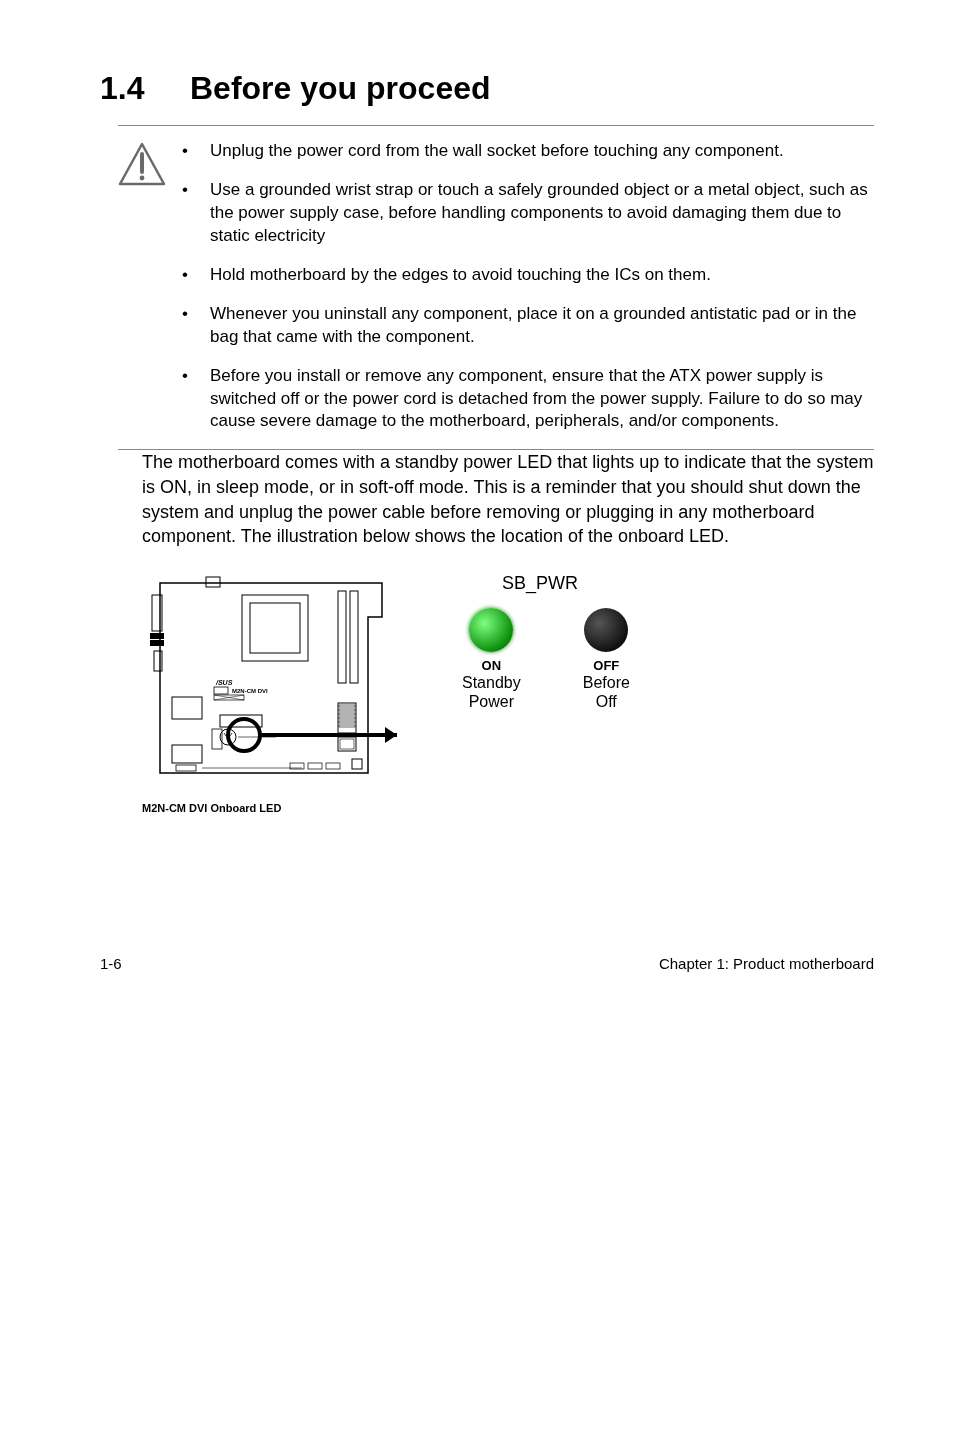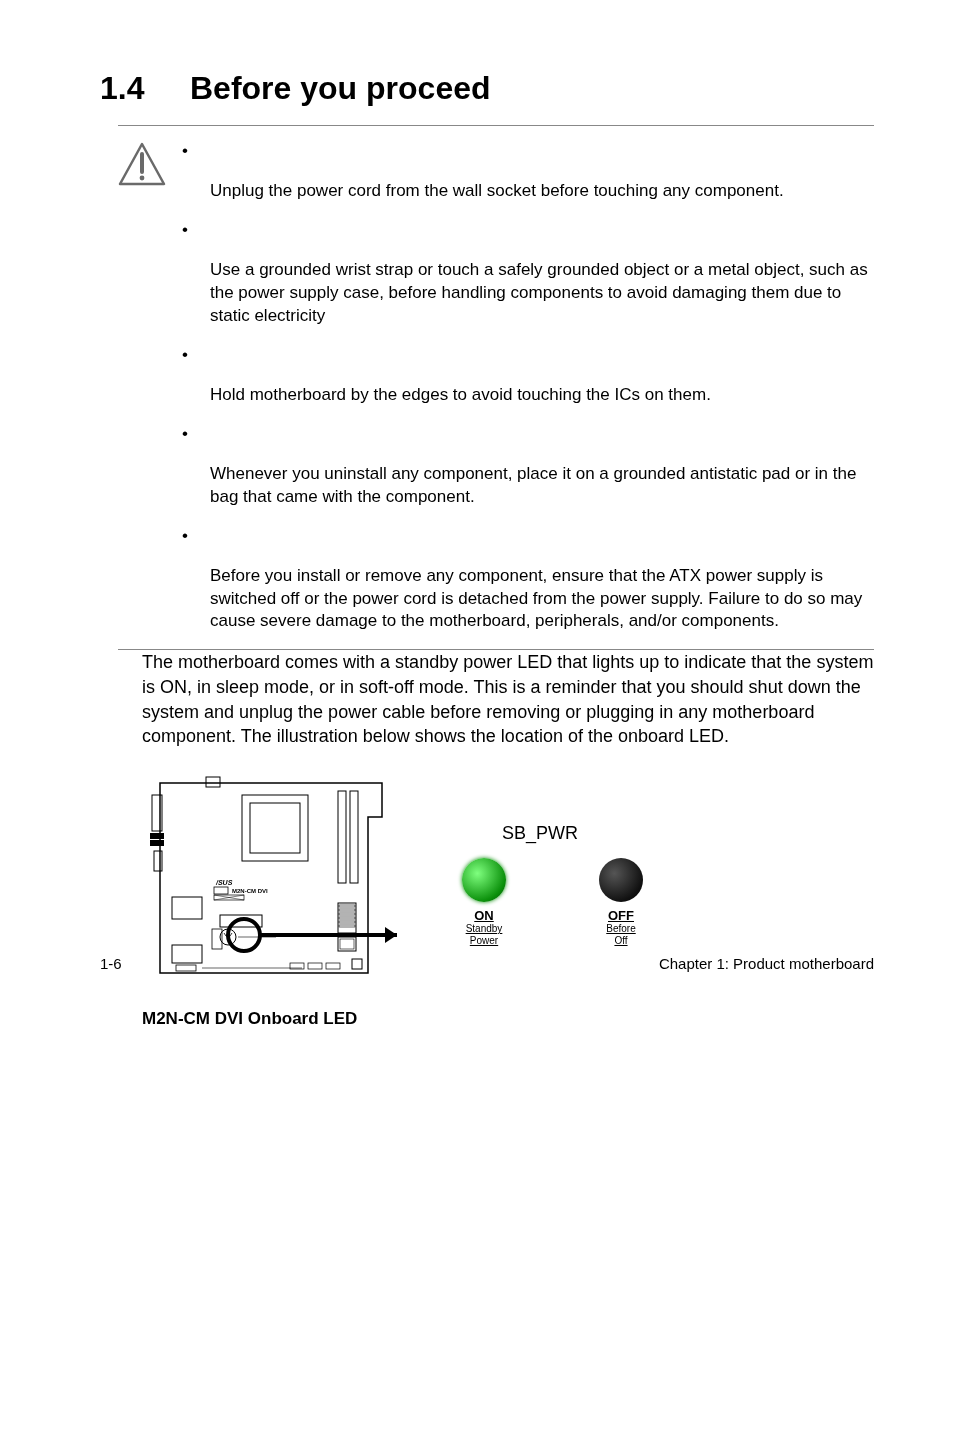--- a/index.html
+++ b/index.html
@@ -8,35 +8,35 @@
   h1.section-title { font-size: 32px; font-weight: bold; margin-bottom: 18px; }
   .section-num { display: inline-block; width: 90px; }
   p.intro { font-size: 19px; line-height: 1.35; margin-bottom: 22px; }
   .caution-block { display: flex; border-top: 1px solid #888; border-bottom: 1px solid #888; padding: 14px 0 16px 0; margin-left: 18px; }
   .caution-icon { width: 60px; flex: 0 0 60px; padding-top: 2px; }
   .caution-list { flex: 1; }
   .caution-list ul { list-style: none; padding-left: 4px; }
   .caution-list li { font-size: 17px; line-height: 1.35; margin-bottom: 16px; display: flex; }
   .caution-list li:last-child { margin-bottom: 0; }
   .bullet-dot { flex: 0 0 28px; }
-  .bullet-text { flex: 1; margin-top: 40px; }
+  .bullet-text { flex: 1; }
   h2.sub { font-size: 24px; font-weight: bold; margin-top: 40px; margin-bottom: 18px; }
   p.led-desc { font-size: 18px; line-height: 1.37; margin-left: 42px; margin-bottom: 24px; }
-  .diagram-area { margin-left: 42px; display: flex; align-items: center; }
+  .diagram-area { margin-left: 42px; display: flex; }
   .board-svg-wrap { }
-  .board-caption { font-size: 17px; font-weight: bold; margin-left: 42px; margin-top: 12px; }
+  .board-caption { font-size: 11px; font-weight: bold; margin-left: 42px; margin-top: 5px; }
   .led-labels { margin-left: 60px; }
   .sb-pwr { font-size: 18px; margin-bottom: 14px; text-align: left; padding-left: 40px; }
-  .led-row { display: flex; gap: 93px; text-decoration: underline; }
+  .led-row { display: flex; gap: 62px; }
   .led-col { text-align: center; }
   .led-circle { width: 44px; height: 44px; border-radius: 50%; margin: 0 auto 6px auto; }
   .led-on { background: radial-gradient(circle at 35% 35%, #7fff7f, #0a8f0a 70%, #034d03); box-shadow: 0 0 4px #0a8f0a; }
   .led-off { background: radial-gradient(circle at 35% 35%, #555, #111 70%, #000); }
   .led-state { font-size: 13px; font-weight: bold; }
-  .led-sub { font-size: 10px; line-height: 1.2; }
+  .led-sub { font-size: 16px; line-height: 1.2; }
   .footer { position: absolute; bottom: 42px; left: 100px; right: 80px; display: flex; justify-content: space-between; font-size: 15px; margin-top: 47px; }
 </style>
 </head>
 <body>
 
 <div class="page">
 
   <h1 class="section-title">
     <span class="section-num">1.4</span><span>Before you proceed</span>
   </h1>

